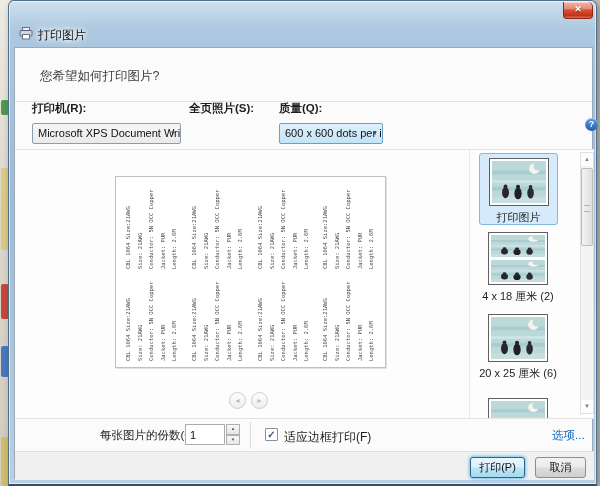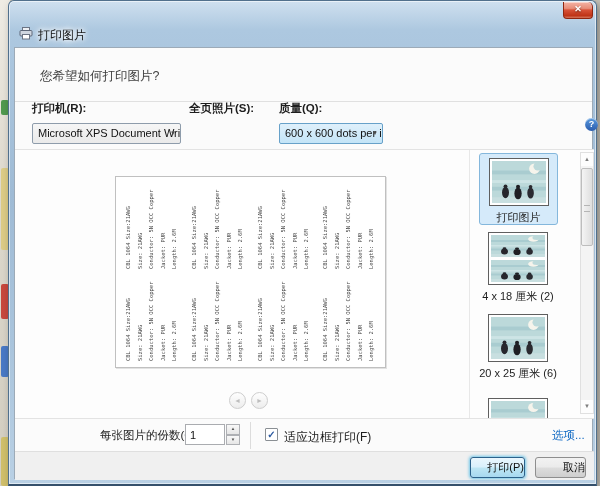--- a/index.html
+++ b/index.html
@@ -117,21 +117,21 @@
     background:#fff; border:1px solid #8a8f94; border-radius:1px; color:#2c5aa0;
     font-size:10px; font-weight:bold; line-height:11px; text-align:center; cursor:pointer; }
   #fit-label { position:absolute; left:269px; top:9px; font-size:12px; color:#1e1e1e; }
   #options-link { position:absolute; left:537px; top:8px; font-size:11.5px;
     color:#0a66c2; cursor:pointer; }
 
   
   #footer { position:absolute; left:0; top:403px; width:579px; height:29px;
     background:#f0f0f0; border-top:1px solid #dfdfdf; }
   .btn { position:absolute; top:5px; height:21px; font-size:11px; color:#111;
-    text-align:right; line-height:19px; border-radius:3px; cursor:pointer; }
+    text-align:center; line-height:19px; border-radius:3px; cursor:pointer; }
   #print-btn { left:455px; width:55px; border:1px solid #2c628b;
     background:linear-gradient(180deg,#eaf6fd,#d9f0fc 49%,#bee6f4 51%,#a7d9f0);
     box-shadow:0 0 3px 1px rgba(92,190,230,.85); }
   #cancel-btn { left:520px; width:51px; border:1px solid #8e8e8e;
     background:linear-gradient(180deg,#f2f2f2,#ebebeb 49%,#dddddd 51%,#cfcfcf); }
 </style>
 </head>
 <body>
 
 <div id="desktop-edge">

